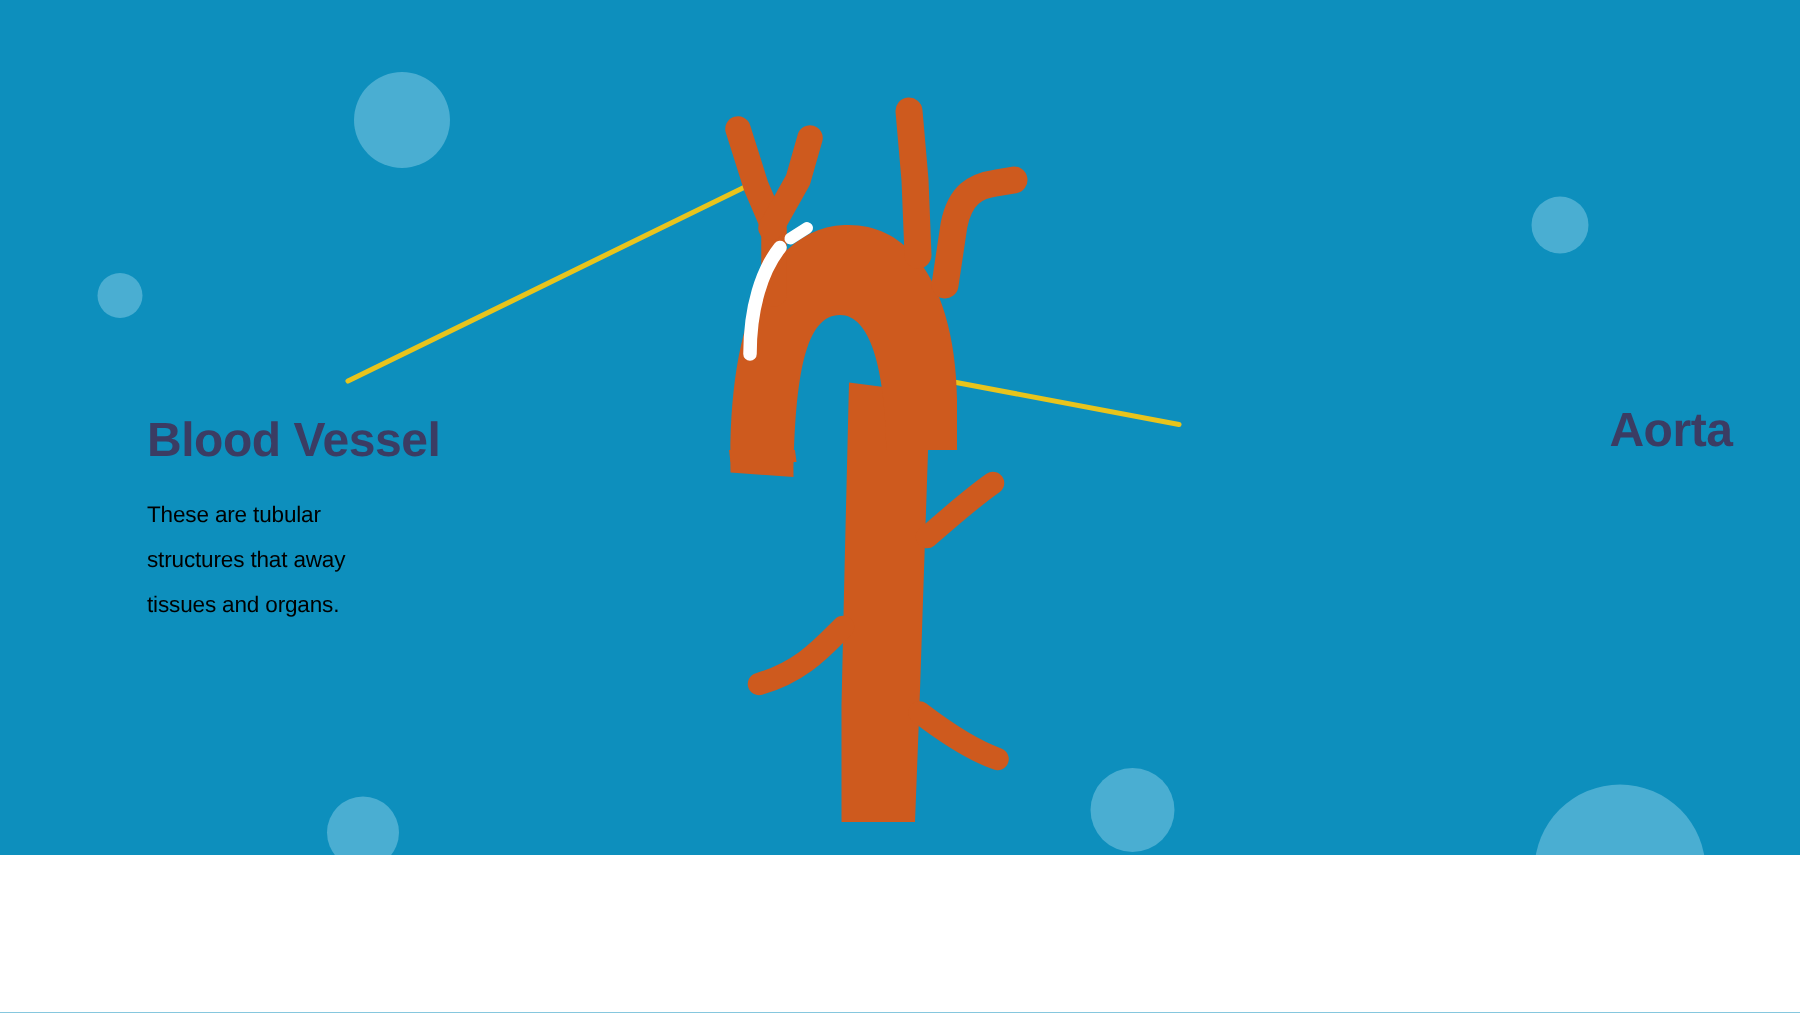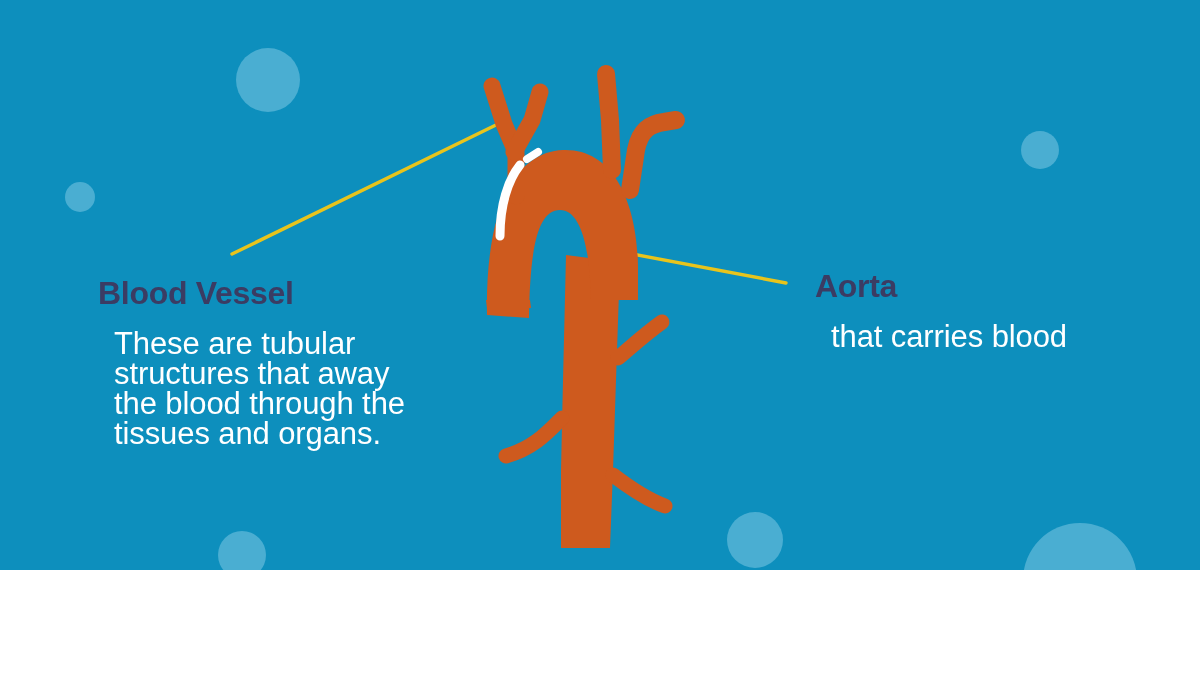--- a/index.html
+++ b/index.html
@@ -38,38 +38,39 @@
   .callout-heading {
     font-size: 32px;
     font-weight: bold;
     color: #3b3c63;
     letter-spacing: -0.3px;
     margin: 0 0 18px 0;
     line-height: 1.05;
     white-space: nowrap;
   }
   .callout-body {
-    font-size: 31px;
-    color: #ffffff;
+    font-size: 15px;
+    color: #000000;
     line-height: 30px;
-    margin: 16px;
+    margin: 0;
     font-weight: 400;
     letter-spacing: -0.1px;
   }
   .callout-body span { display: block; }
 
   #callout-left {
     left: 98px;
     top: 277px;
     width: 340px;
   }
   #callout-right {
     left: 815px;
     top: 270px;
     width: 340px;
+    text-align: right;
   }
 </style>
 </head>
 <body>
 
 <div id="slide">
 
   <svg id="bg-decor" viewBox="0 0 1200 675">
     <circle cx="268" cy="80" r="32" fill="#4aaed2"></circle>
     <circle cx="80" cy="197" r="15" fill="#4aaed2"></circle>
@@ -114,25 +115,23 @@
 
     <path fill="none" stroke="#ffffff" stroke-width="9" stroke-linecap="round" d="M 500 236 C 500 205, 508 180, 520 165"></path>
     <path fill="none" stroke="#ffffff" stroke-width="8" stroke-linecap="round" d="M 527 159 L 538 152"></path>
   </svg>
 
   <div class="callout" id="callout-left">
     <h2 class="callout-heading">Blood Vessel</h2>
     <p class="callout-body">
       <span>These are tubular</span>
       <span>structures that away</span>
-      <span>the blood through the</span>
       <span>tissues and organs.</span>
     </p>
   </div>
 
   <div class="callout" id="callout-right">
     <h2 class="callout-heading">Aorta</h2>
     <p class="callout-body">
-      <span>that carries blood</span>
     </p>
   </div>
 
 </div>
 
 </body></html>

